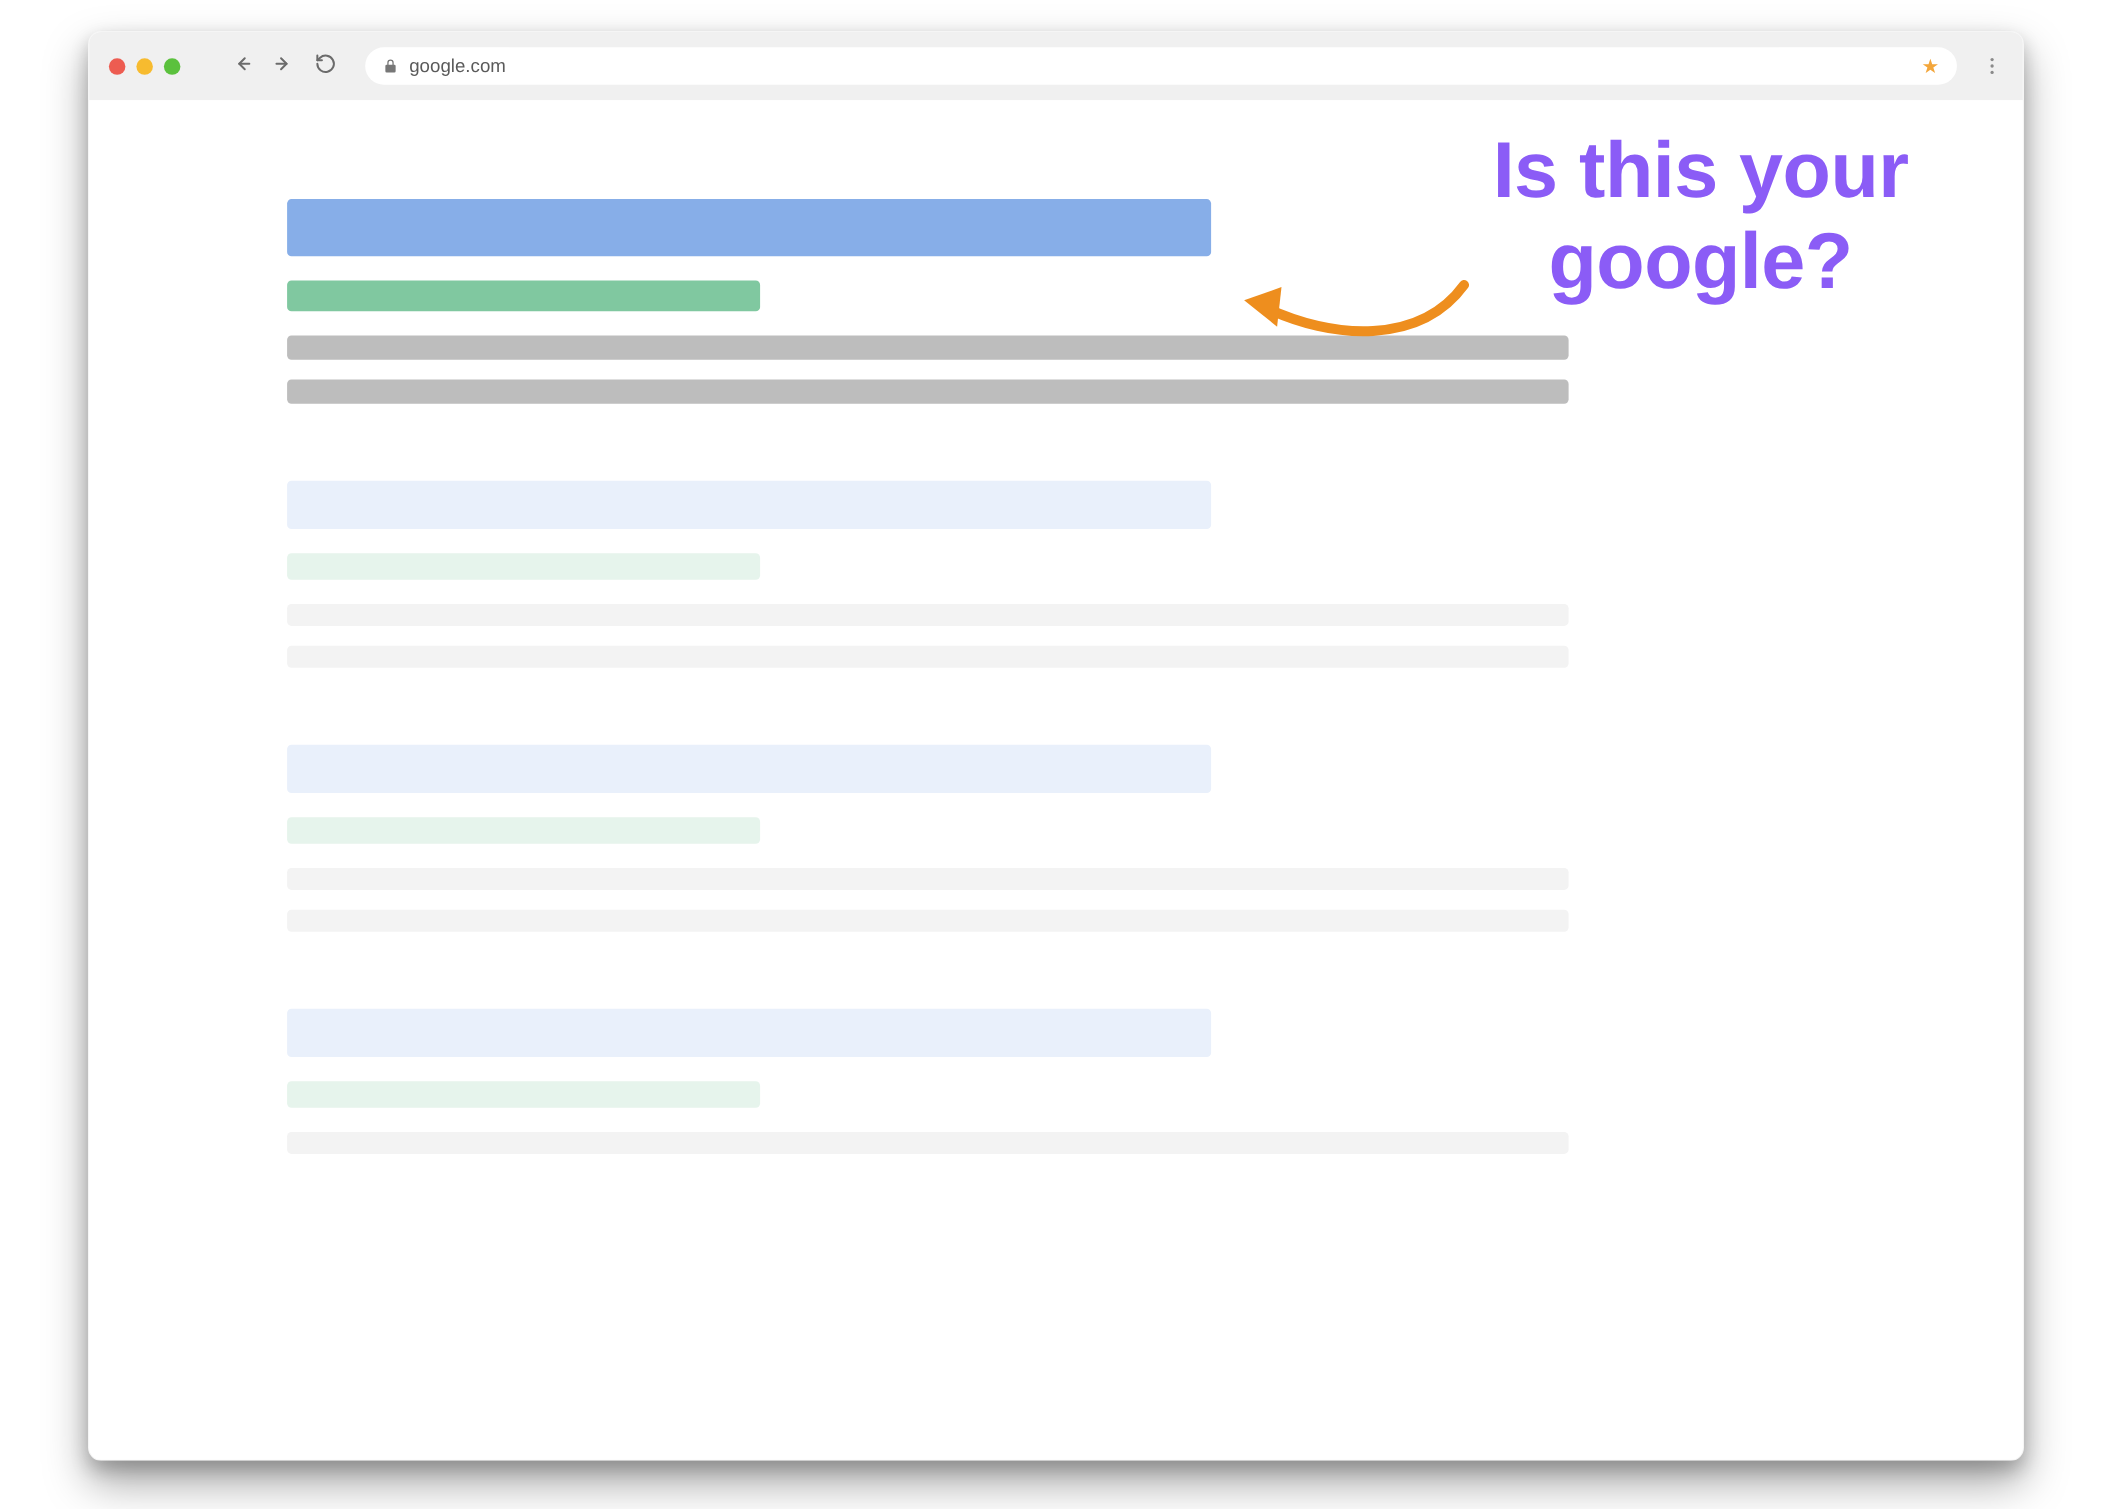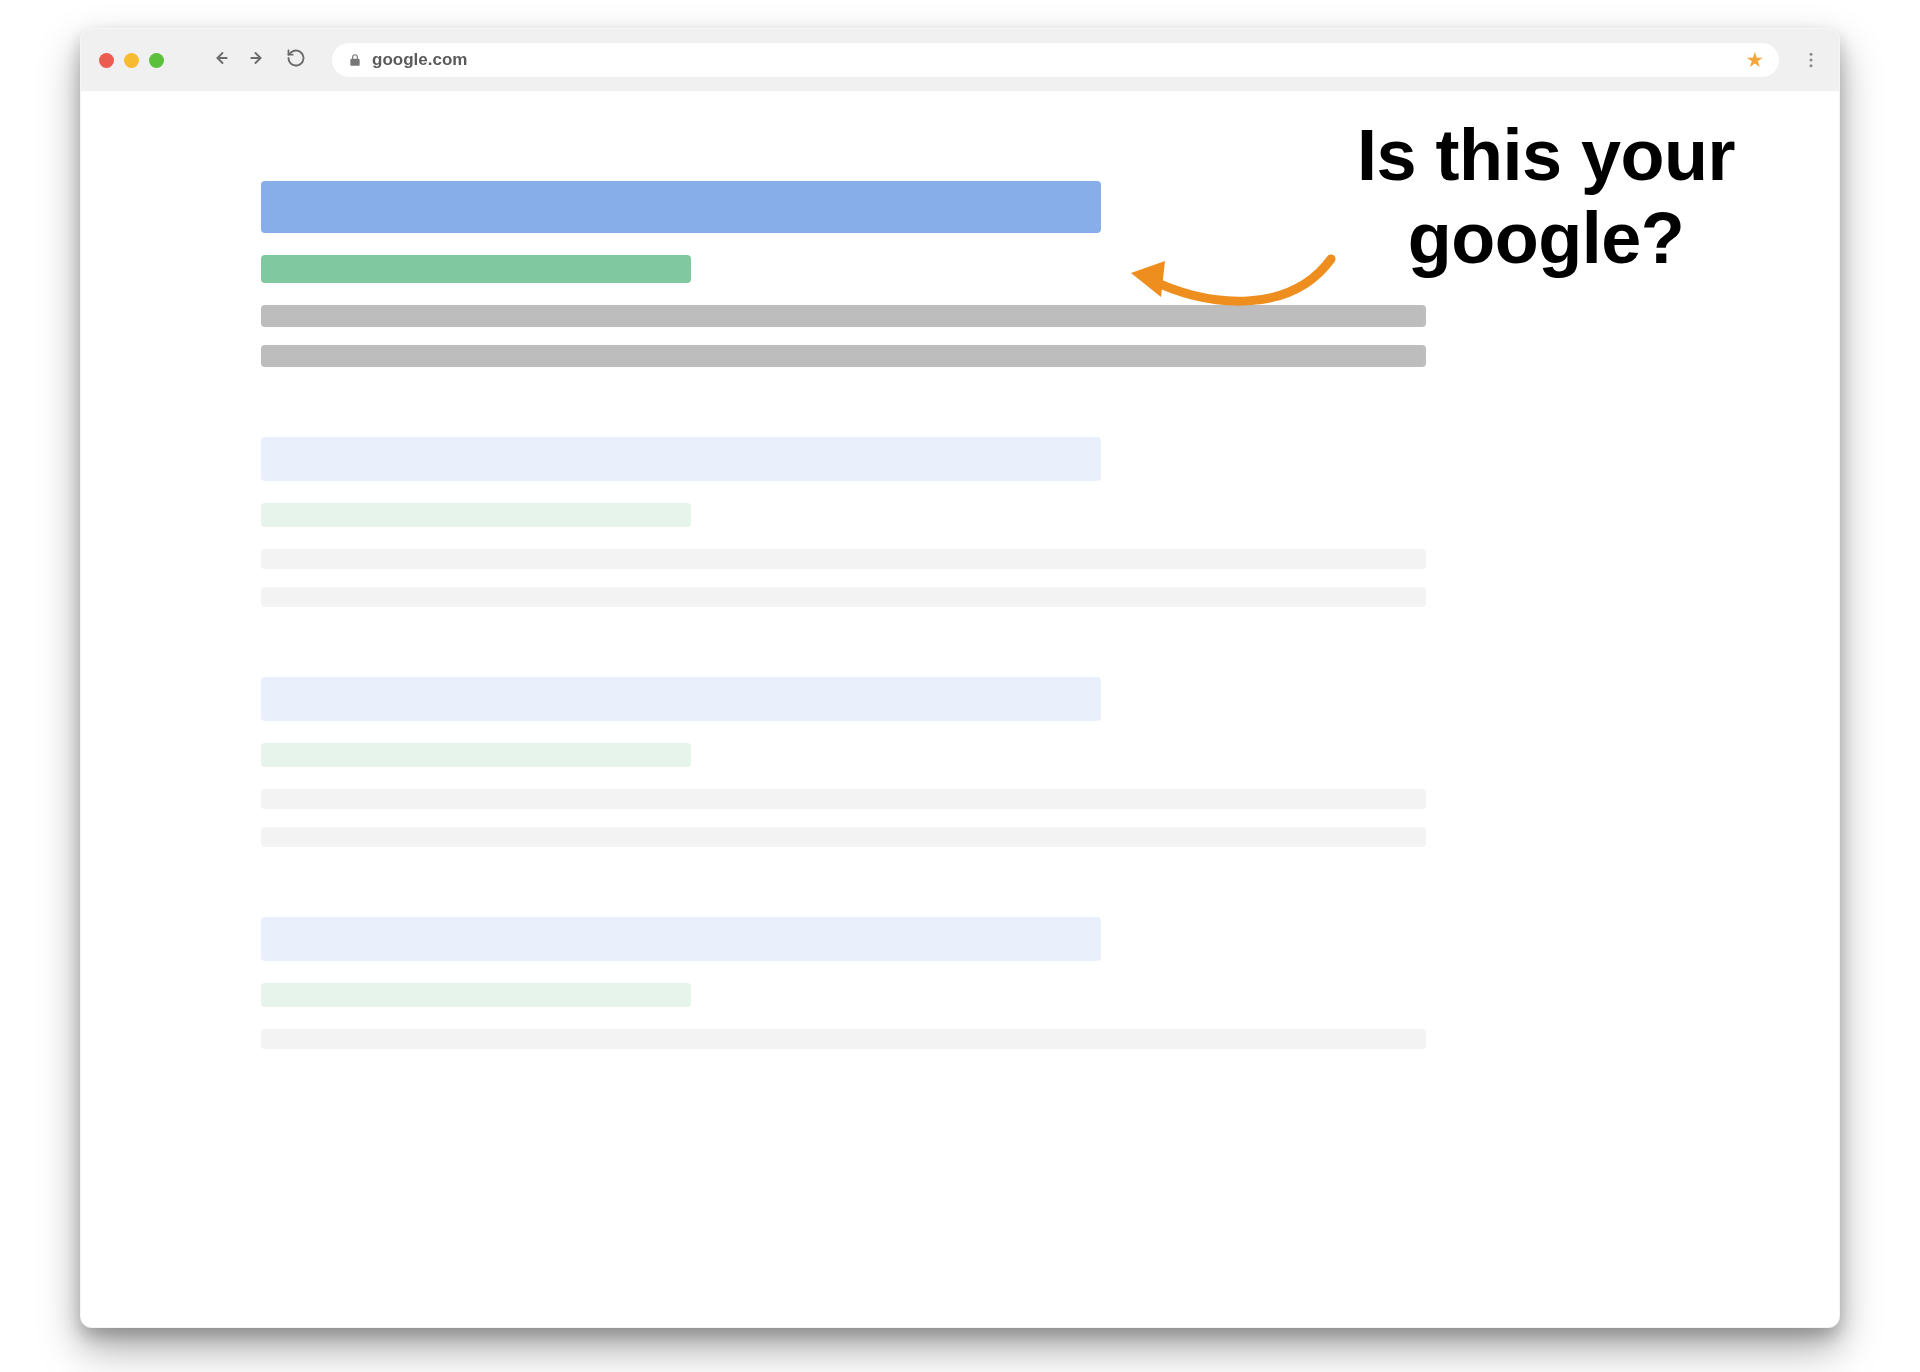--- a/index.html
+++ b/index.html
@@ -44,21 +44,20 @@
   .address-bar {
     flex: 1;
     height: 34px;
     background: #ffffff;
     border-radius: 17px;
     margin-left: 12px;
     display: flex;
     align-items: center;
     padding: 0 16px;
     gap: 10px;
-    font-weight: bold;
   }
   .lock-ico { color: #777; display:flex; align-items:center; }
   .url-text { color: #5a5a5a; font-size: 17px; }
   .star-ico { margin-left: auto; color: #f3a63b; font-size: 18px; }
   .overflow-ico { color: #8a8a8a; margin-left: 8px; display:flex; align-items:center; }
 
   .content {
     position: relative;
     padding: 90px 0 0 180px;
   }
@@ -80,21 +79,21 @@
   .callout {
     position: absolute;
     top: 85px;
     left: 1185px;
     width: 560px;
     text-align: center;
   }
   .callout-text {
     font-size: 72px;
     font-weight: 600;
-    color: #000000;
+    color: #8b5cf6;
     line-height: 1.15;
     letter-spacing: -0.5px;
   }
   .arrow-wrap {
     position: absolute;
     top: 210px;
     left: 1040px;
   }
 </style>
 </head>

